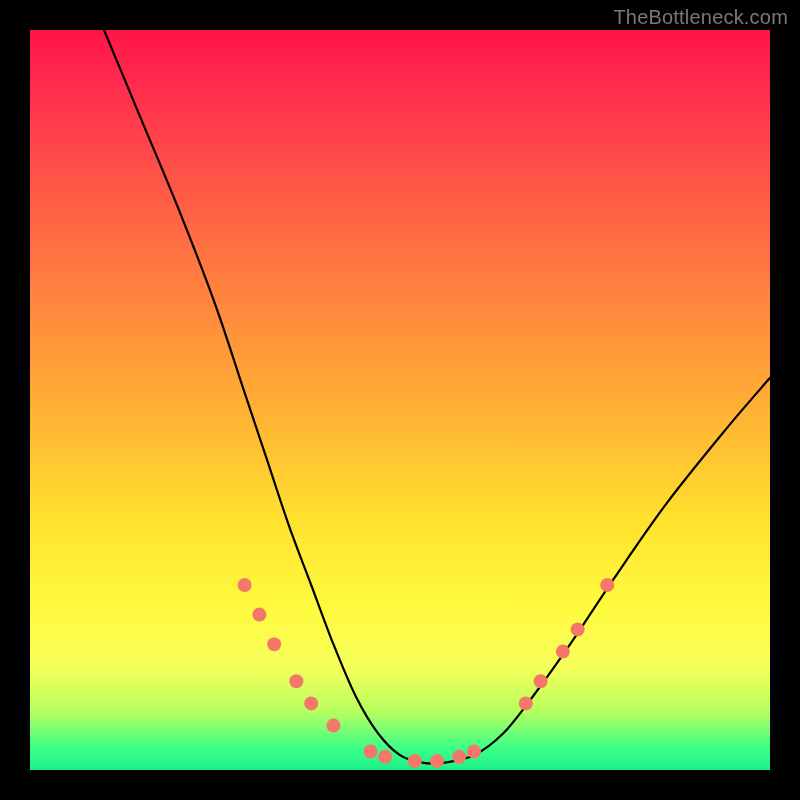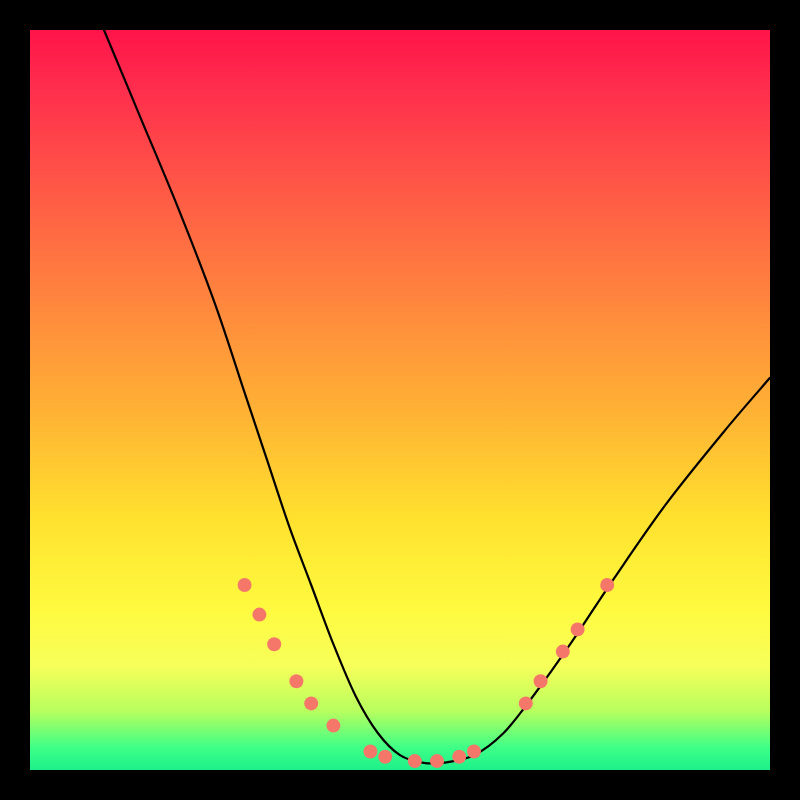--- a/index.html
+++ b/index.html
@@ -80,13 +80,14 @@
           <circle cx="444.00" cy="721.50" r="7" fill="#f5776a"></circle>
           <circle cx="495.80" cy="673.40" r="7" fill="#f5776a"></circle>
           <circle cx="510.60" cy="651.20" r="7" fill="#f5776a"></circle>
           <circle cx="532.80" cy="621.60" r="7" fill="#f5776a"></circle>
           <circle cx="547.60" cy="599.40" r="7" fill="#f5776a"></circle>
           <circle cx="577.20" cy="555.00" r="7" fill="#f5776a"></circle>
         </g>
     </svg>
   </div>
 
+  <div class="watermark">TheBottleneck.com</div>
 </div>
 
 </body></html>

